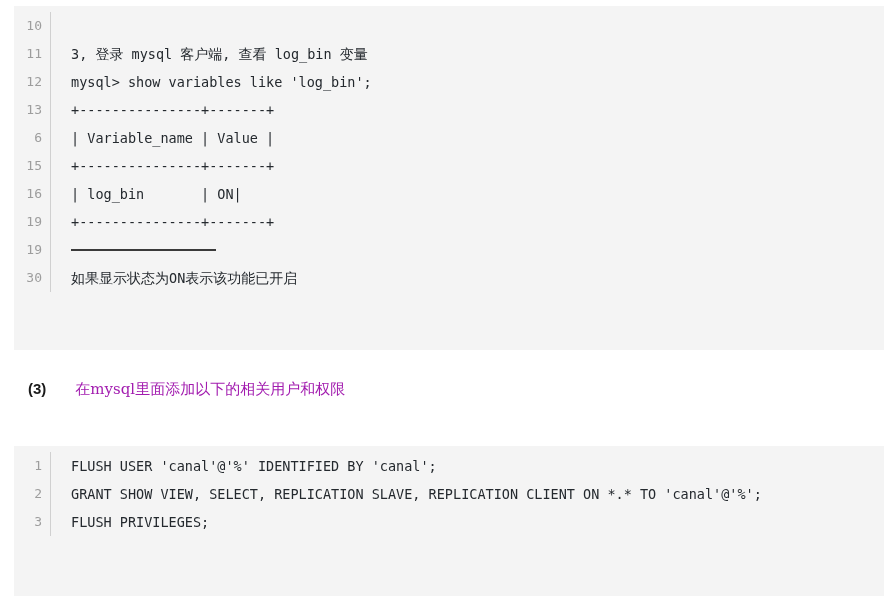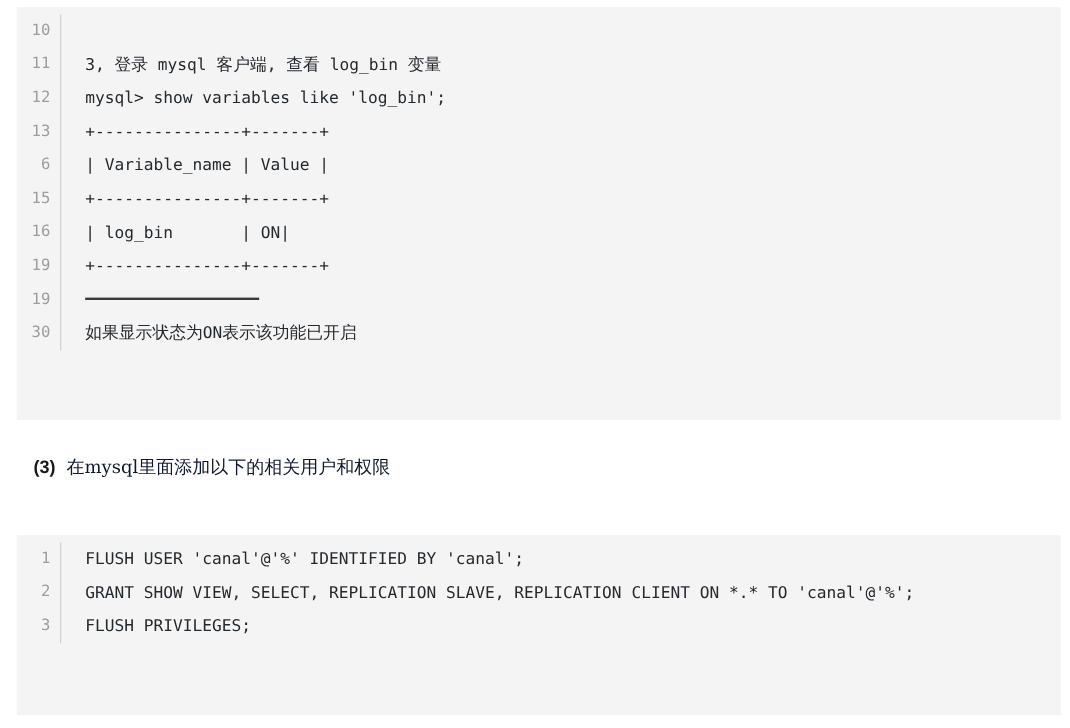--- a/index.html
+++ b/index.html
@@ -103,21 +103,22 @@
   .para-heading .marker {
     font-family: "Liberation Sans", "DejaVu Sans", sans-serif;
     font-weight: bold;
     font-size: 15px;
     color: #1a1a1a;
     margin-right: 9px;
   }
   .para-heading .body-text {
     font-family: "DejaVu Serif", "Liberation Serif", serif;
     font-size: 15px;
-    color: #0f172a;
+    color: #a21caf;
+    margin-left: 20px;
   }
 </style>
 </head>
 <body>
 
 <div class="page">
 
   <div class="codeblock block-one">
     <div class="code-rows">
         <div class="code-row">

